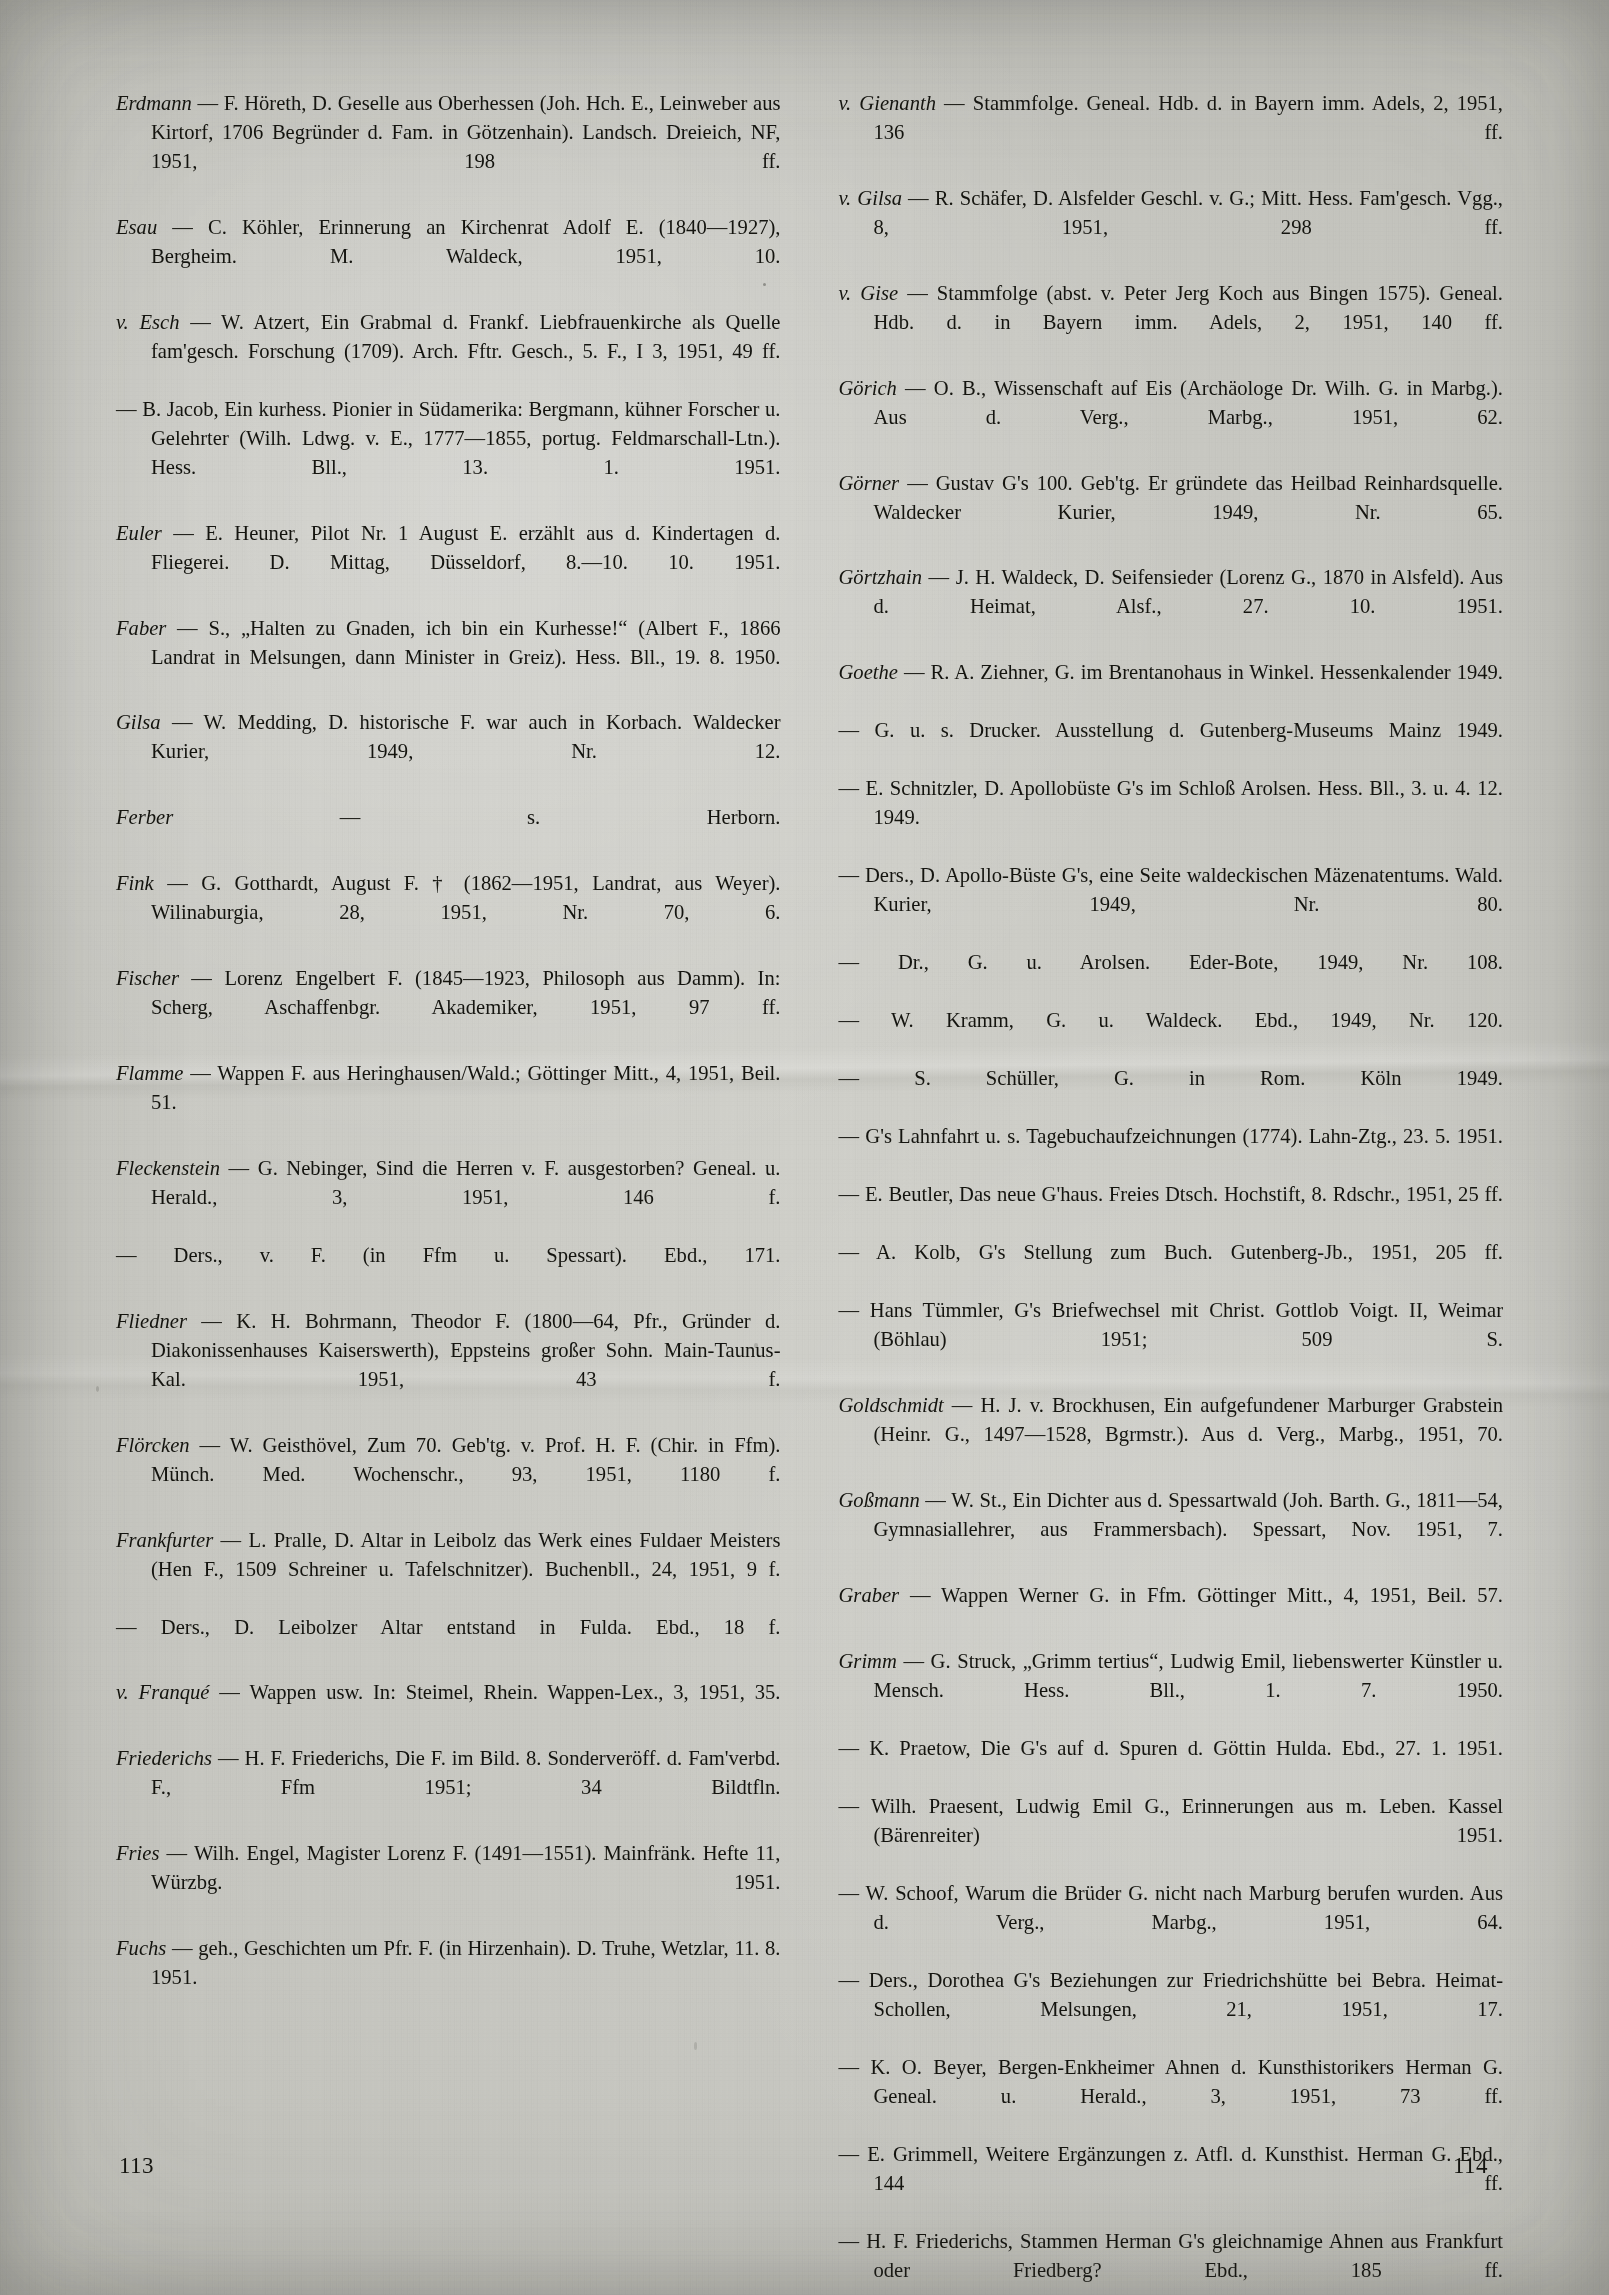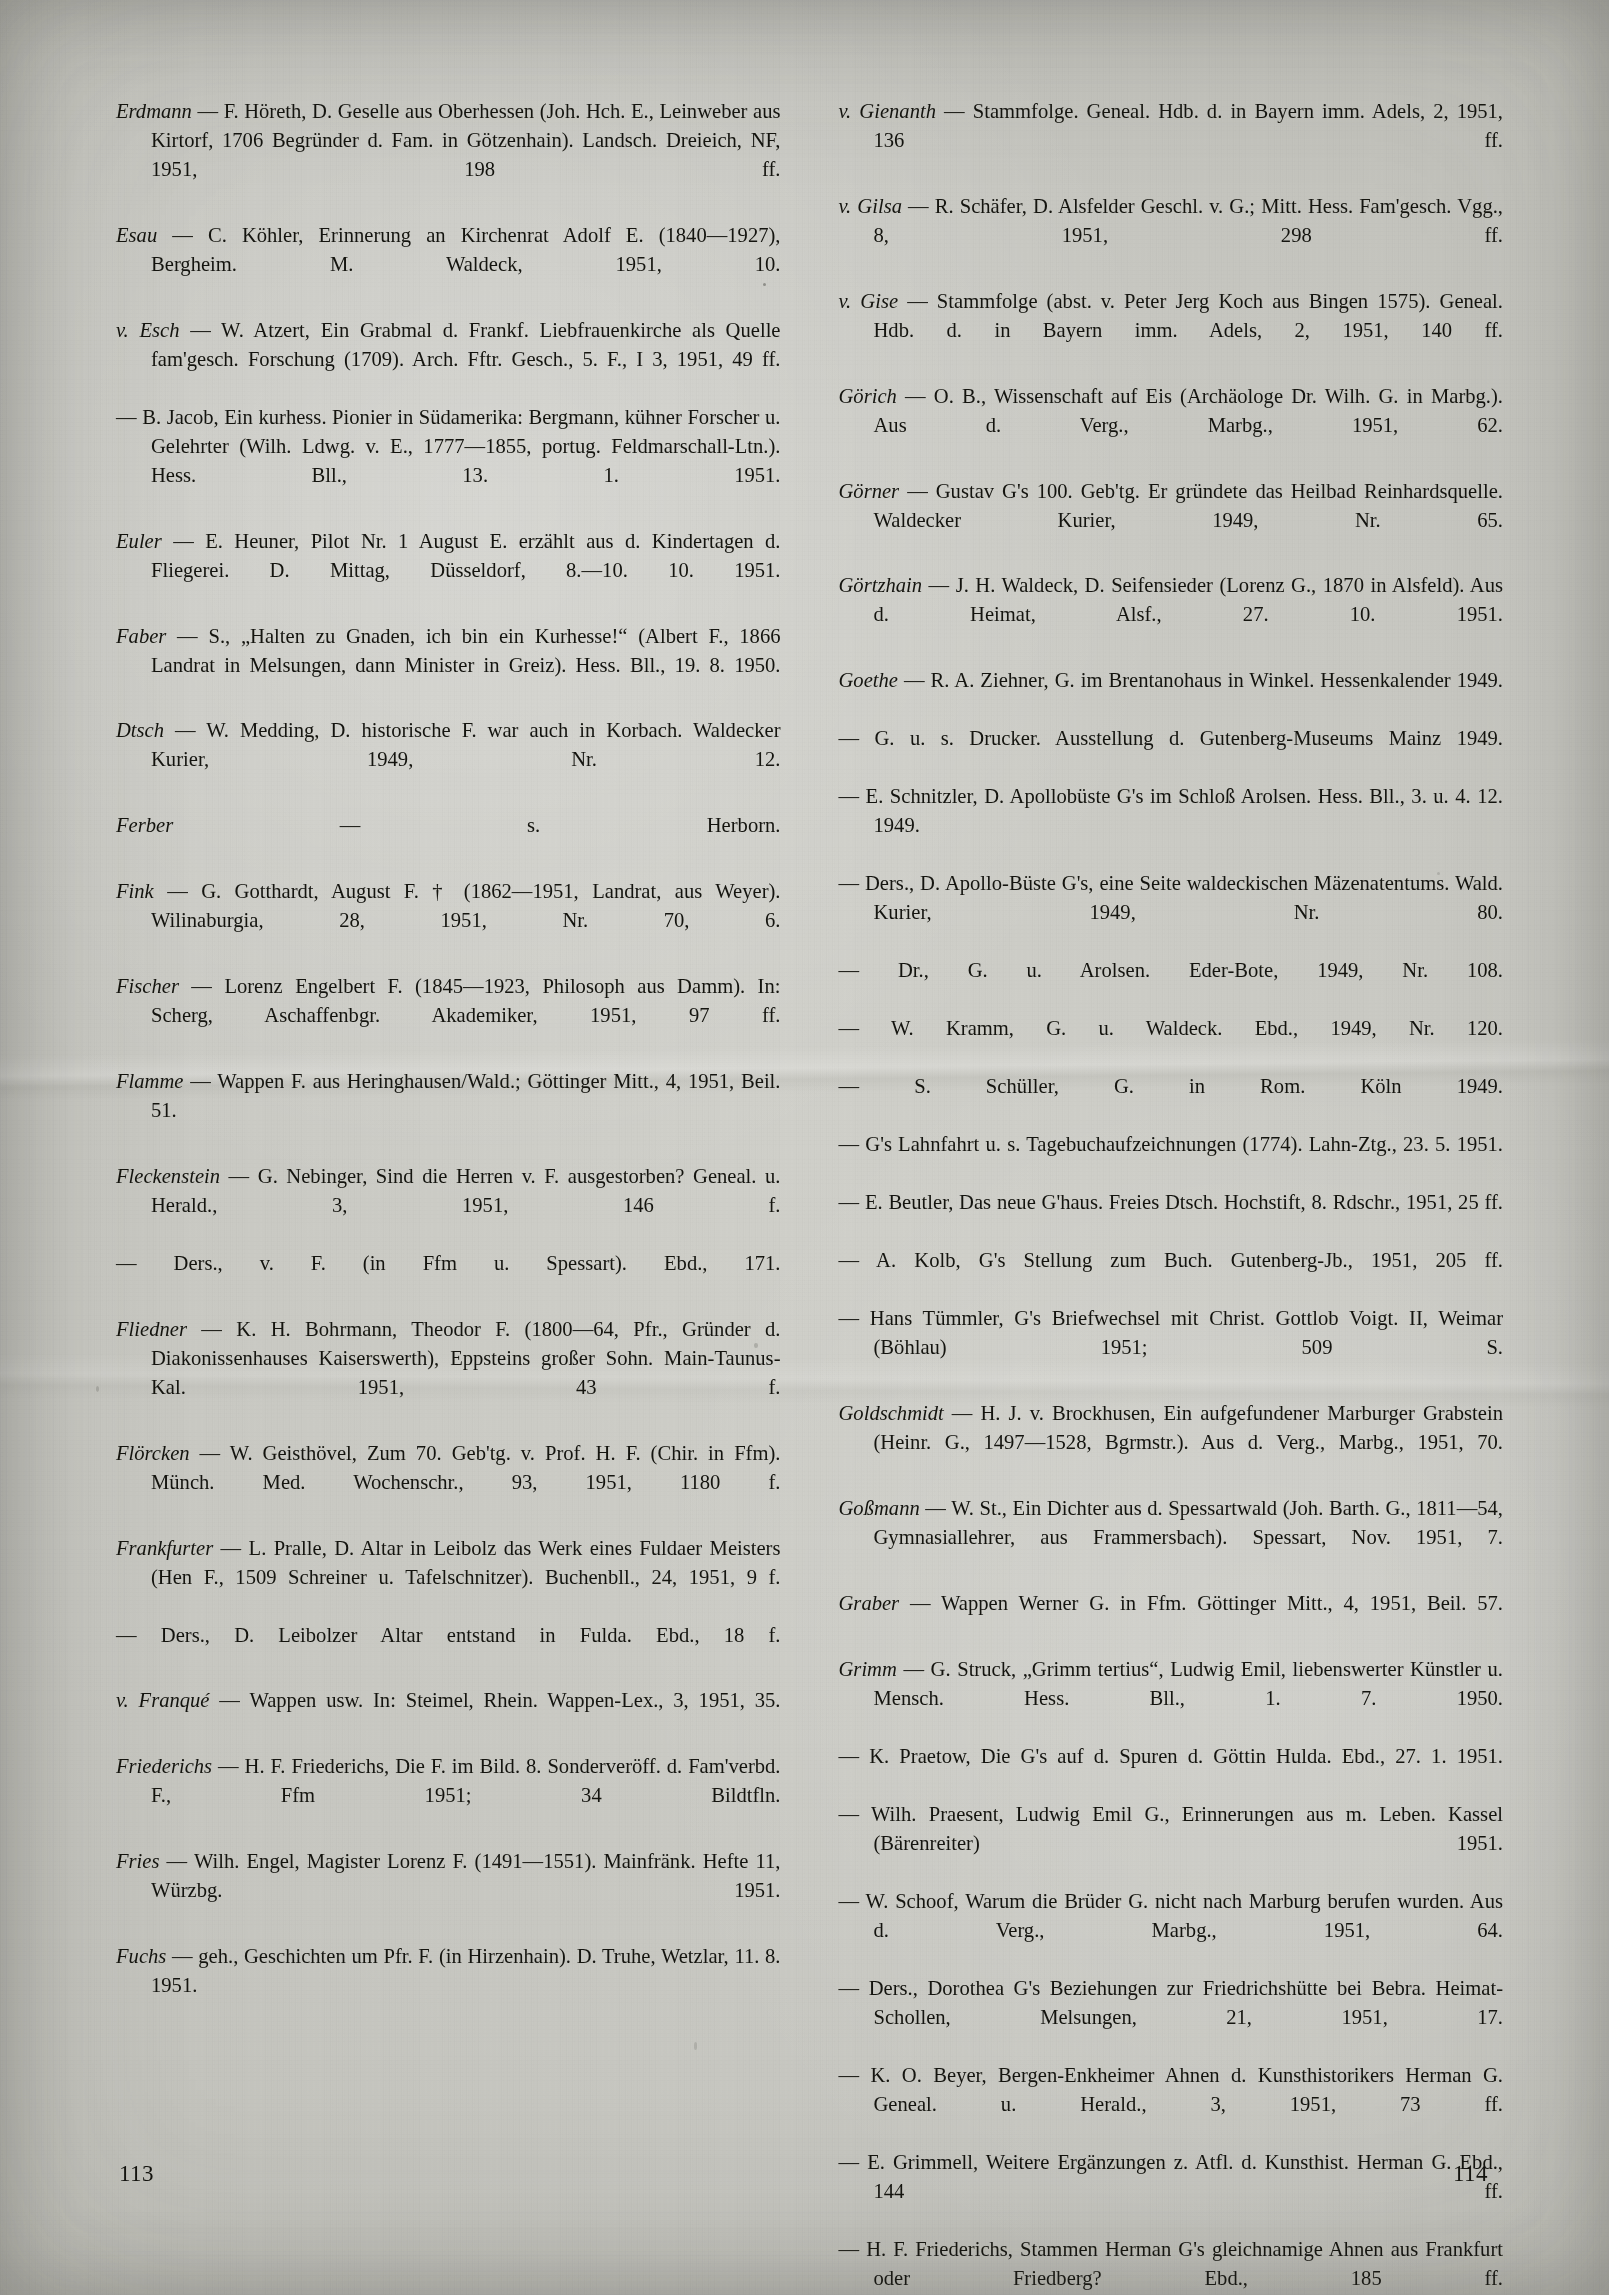--- a/index.html
+++ b/index.html
@@ -64,21 +64,20 @@
       rgba(255,255,255,0.0) 100%);
   }
   .crease-a { top: 1047px; transform: rotate(-0.6deg); }
   .crease-b { top: 1358px; transform: rotate(0.35deg); opacity: 0.34; }
 
   .content {
     position: absolute;
     left: 0; top: 0;
     width: 1610px;
     height: 1666px;
-    margin-top: 8px;
   }
 
   .columns {
     position: absolute;
     left: 116px;
     top: 89px;
     width: 1387px;
     display: flex;
     gap: 58px;
   }
@@ -143,21 +142,21 @@
 
   <div class="columns">
 
     <div class="col" id="left-column">
         <p class="entry"><span class="lemma">Erdmann</span><span> — F. Höreth, D. Geselle aus Oberhessen (Joh. Hch. E., Leinweber aus Kirtorf, 1706 Begründer d. Fam. in Götzenhain). Landsch. Dreieich, NF, 1951, 198 ff.</span></p>
         <p class="entry gap-before"><span class="lemma">Esau</span><span> — C. Köhler, Erinnerung an Kirchenrat Adolf E. (1840—1927), Bergheim. M. Waldeck, 1951, 10.</span></p>
         <p class="entry gap-before"><span class="lemma">v. Esch</span><span> — W. Atzert, Ein Grabmal d. Frankf. Liebfrauenkirche als Quelle fam'gesch. Forschung (1709). Arch. Fftr. Gesch., 5. F., I 3, 1951, 49 ff.</span></p>
         <p class="entry"><span>— B. Jacob, Ein kurhess. Pionier in Südamerika: Bergmann, kühner Forscher u. Gelehrter (Wilh. Ldwg. v. E., 1777—1855, portug. Feldmarschall-Ltn.). Hess. Bll., 13. 1. 1951.</span></p>
         <p class="entry gap-before"><span class="lemma">Euler</span><span> — E. Heuner, Pilot Nr. 1 August E. erzählt aus d. Kindertagen d. Fliegerei. D. Mittag, Düsseldorf, 8.—10. 10. 1951.</span></p>
         <p class="entry gap-before"><span class="lemma">Faber</span><span> — S., „Halten zu Gnaden, ich bin ein Kurhesse!“ (Albert F., 1866 Landrat in Melsungen, dann Minister in Greiz). Hess. Bll., 19. 8. 1950.</span></p>
-        <p class="entry gap-before"><span class="lemma">Dtsch</span><span> — W. Medding, D. historische F. war auch in Korbach. Waldecker Kurier, 1949, Nr. 12.</span></p>
+        <p class="entry gap-before"><span class="lemma">Gilsa</span><span> — W. Medding, D. historische F. war auch in Korbach. Waldecker Kurier, 1949, Nr. 12.</span></p>
         <p class="entry gap-before"><span class="lemma">Ferber</span><span> — s. </span><span class="it">Herborn.</span></p>
         <p class="entry gap-before"><span class="lemma">Fink</span><span> — G. Gotthardt, August F. † (1862—1951, Landrat, aus Weyer). Wilinaburgia, 28, 1951, Nr. 70, 6.</span></p>
         <p class="entry gap-before"><span class="lemma">Fischer</span><span> — Lorenz Engelbert F. (1845—1923, Philosoph aus Damm). In: Scherg, Aschaffenbgr. Akademiker, 1951, 97 ff.</span></p>
         <p class="entry gap-before"><span class="lemma">Flamme</span><span> — Wappen F. aus Heringhausen/Wald.; Göttinger Mitt., 4, 1951, Beil. 51.</span></p>
         <p class="entry gap-before"><span class="lemma">Fleckenstein</span><span> — G. Nebinger, Sind die Herren v. F. ausgestorben? Geneal. u. Herald., 3, 1951, 146 f.</span></p>
         <p class="entry"><span>— Ders., v. F. (in Ffm u. Spessart). Ebd., 171.</span></p>
         <p class="entry gap-before"><span class="lemma">Fliedner</span><span> — K. H. Bohrmann, Theodor F. (1800—64, Pfr., Gründer d. Diakonissenhauses Kaiserswerth), Eppsteins großer Sohn. Main-Taunus-Kal. 1951, 43 f.</span></p>
         <p class="entry gap-before"><span class="lemma">Flörcken</span><span> — W. Geisthövel, Zum 70. Geb'tg. v. Prof. H. F. (Chir. in Ffm). Münch. Med. Wochenschr., 93, 1951, 1180 f.</span></p>
         <p class="entry gap-before"><span class="lemma">Frankfurter</span><span> — L. Pralle, D. Altar in Leibolz das Werk eines Fuldaer Meisters (Hen F., 1509 Schreiner u. Tafelschnitzer). Buchenbll., 24, 1951, 9 f.</span></p>
         <p class="entry"><span>— Ders., D. Leibolzer Altar entstand in Fulda. Ebd., 18 f.</span></p>

